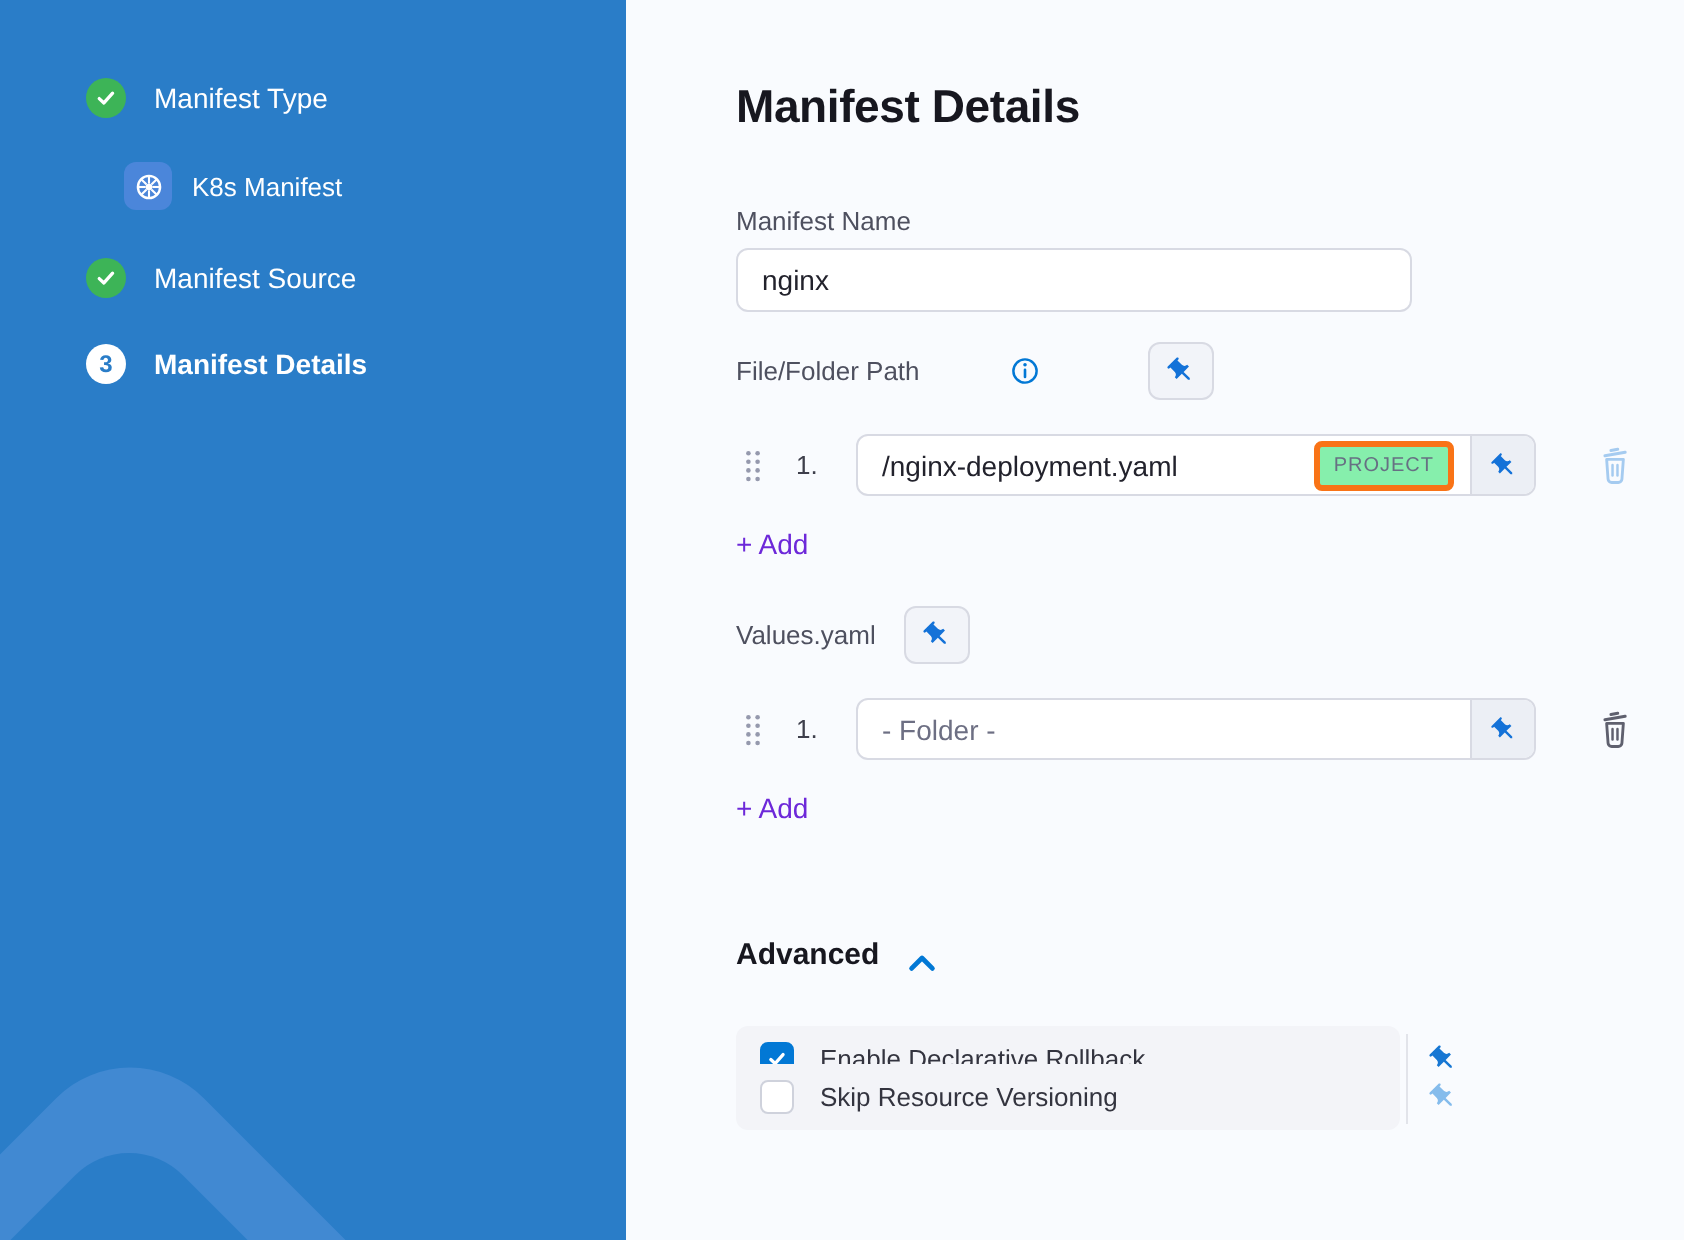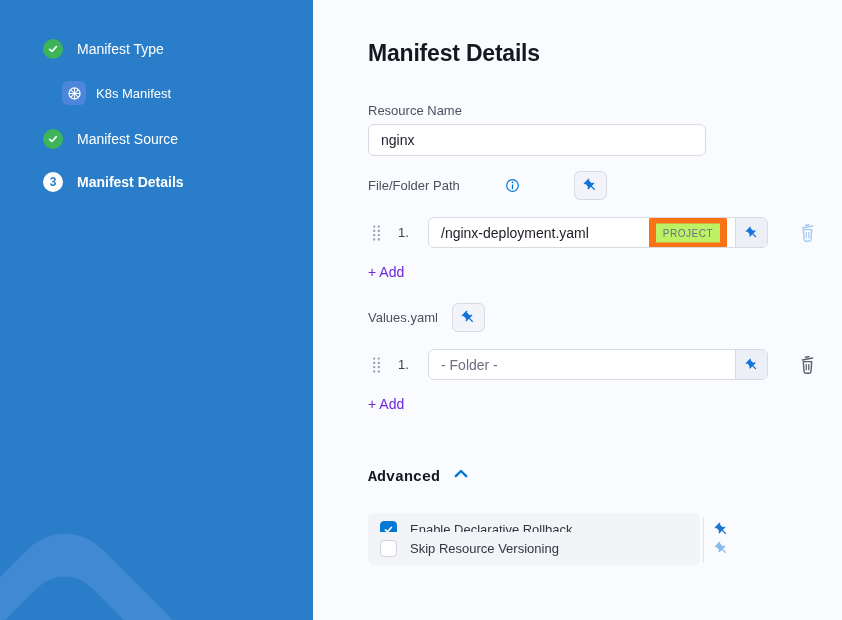--- a/index.html
+++ b/index.html
@@ -46,33 +46,33 @@
   .path-row { position:absolute; left:55px; display:flex; align-items:center; height:31px; }
   .row-1 { top:217px; } .row-2 { top:349px; }
   .drag-handle { margin-left:4px; width:10px; display:flex; cursor:grab; }
   .row-index { margin-left:16px; width:18px; font-size:13px; color:#3e3f4b; }
   .row-group { margin-left:12px; width:340px; height:31px; border:1px solid #d8dae3; border-radius:6px;
                background:#fff; display:flex; align-items:center; overflow:hidden; }
   .row-input-wrap { flex:1; position:relative; height:100%; display:flex; align-items:center; }
   .row-input { border:none; outline:none; width:100%; height:100%; padding:0 70px 0 12px;
                font-family:"Liberation Sans",sans-serif; font-size:14px; color:#22222c; background:transparent; }
   .scope-badge { position:absolute; right:8px; top:50%; transform:translateY(-50%);
-                 font-size:10px; letter-spacing:0.5px; color:#677083; border:7px solid #f97316;
-                 border-radius:4px; padding:4px 7px; background:#bef264; }
+                 font-size:10px; letter-spacing:0.5px; color:#677083; border:3px solid #f97316;
+                 border-radius:4px; padding:4px 7px; background:#86efac; }
   .select-text { flex:1; padding:0 12px; font-size:14px; color:#6d6f83; cursor:pointer; }
   .group-pin { width:32px; height:100%; background:#eceff5; border-left:1px solid #d8dae3;
                display:flex; align-items:center; justify-content:center; cursor:pointer; flex:none; }
   .trash-btn { margin-left:30px; background:none; border:none; cursor:pointer; display:flex; padding:0; }
   .trash-light { color:#a5cbf0; }
   .trash-dark { color:#5f606e; }
 
   .add-link { position:absolute; left:55px; font-size:14px; font-weight:500; color:#6d28d9; text-decoration:none; cursor:pointer; }
   .add-1 { top:264px; } .add-2 { top:396px; }
 
-  .advanced-head { position:absolute; left:55px; top:469px; display:flex; align-items:flex-start; gap:14px; cursor:pointer;font-family:Liberation Mono, monospace; }
+  .advanced-head { position:absolute; left:55px; top:469px; display:flex; align-items:flex-end; gap:14px; cursor:pointer; }
   .advanced-label { font-size:15px; font-weight:700; color:#17171f; }
 
   .adv-row { position:absolute; left:55px; width:372px; height:33px; display:flex; align-items:center; }
   .adv-a { top:513px; } .adv-b { top:532px; }
   .adv-body { width:332px; height:33px; background:#f3f4f8; border-radius:6px; display:flex; align-items:center; padding:0 12px; }
   .adv-divider { width:1px; height:26px; background:#e2e4ea; margin-left:3px; }
   .adv-pin { margin-left:10px; background:none; border:none; padding:0; display:flex; cursor:pointer; }
   .adv-pin svg path { fill:#85bcec; }
   .adv-row.checked .adv-pin svg path { fill:#1777d3; }
   .checkbox { width:17px; height:17px; border-radius:4px; border:1px solid #cfd2dc; background:#fff;
@@ -132,21 +132,21 @@
     <div class="step" style="top:172px;">
       <span class="step-circle white">3</span>
       <span class="step-label bold">Manifest Details</span>
     </div>
   </aside>
 
   <main class="content">
 
     <h1 class="page-title">Manifest Details</h1>
 
-    <label class="field-label lbl-name">Resource Name</label>
+    <label class="field-label lbl-name">Manifest Name</label>
     <input class="name-input" type="text" value="nginx" style="">
 
     <div class="field-head head-path">
       <span class="field-label">File/Folder Path</span>
       <span class="info-icon">
         <svg width="15" height="15" viewBox="0 0 16 16">
           <circle cx="8" cy="8" r="6.2" fill="none" stroke="#0278d5" stroke-width="1.3"></circle>
           <line x1="8" y1="7.3" x2="8" y2="11.2" stroke="#0278d5" stroke-width="1.4" stroke-linecap="round"></line>
           <circle cx="8" cy="4.7" r="0.95" fill="#0278d5"></circle>
         </svg>

